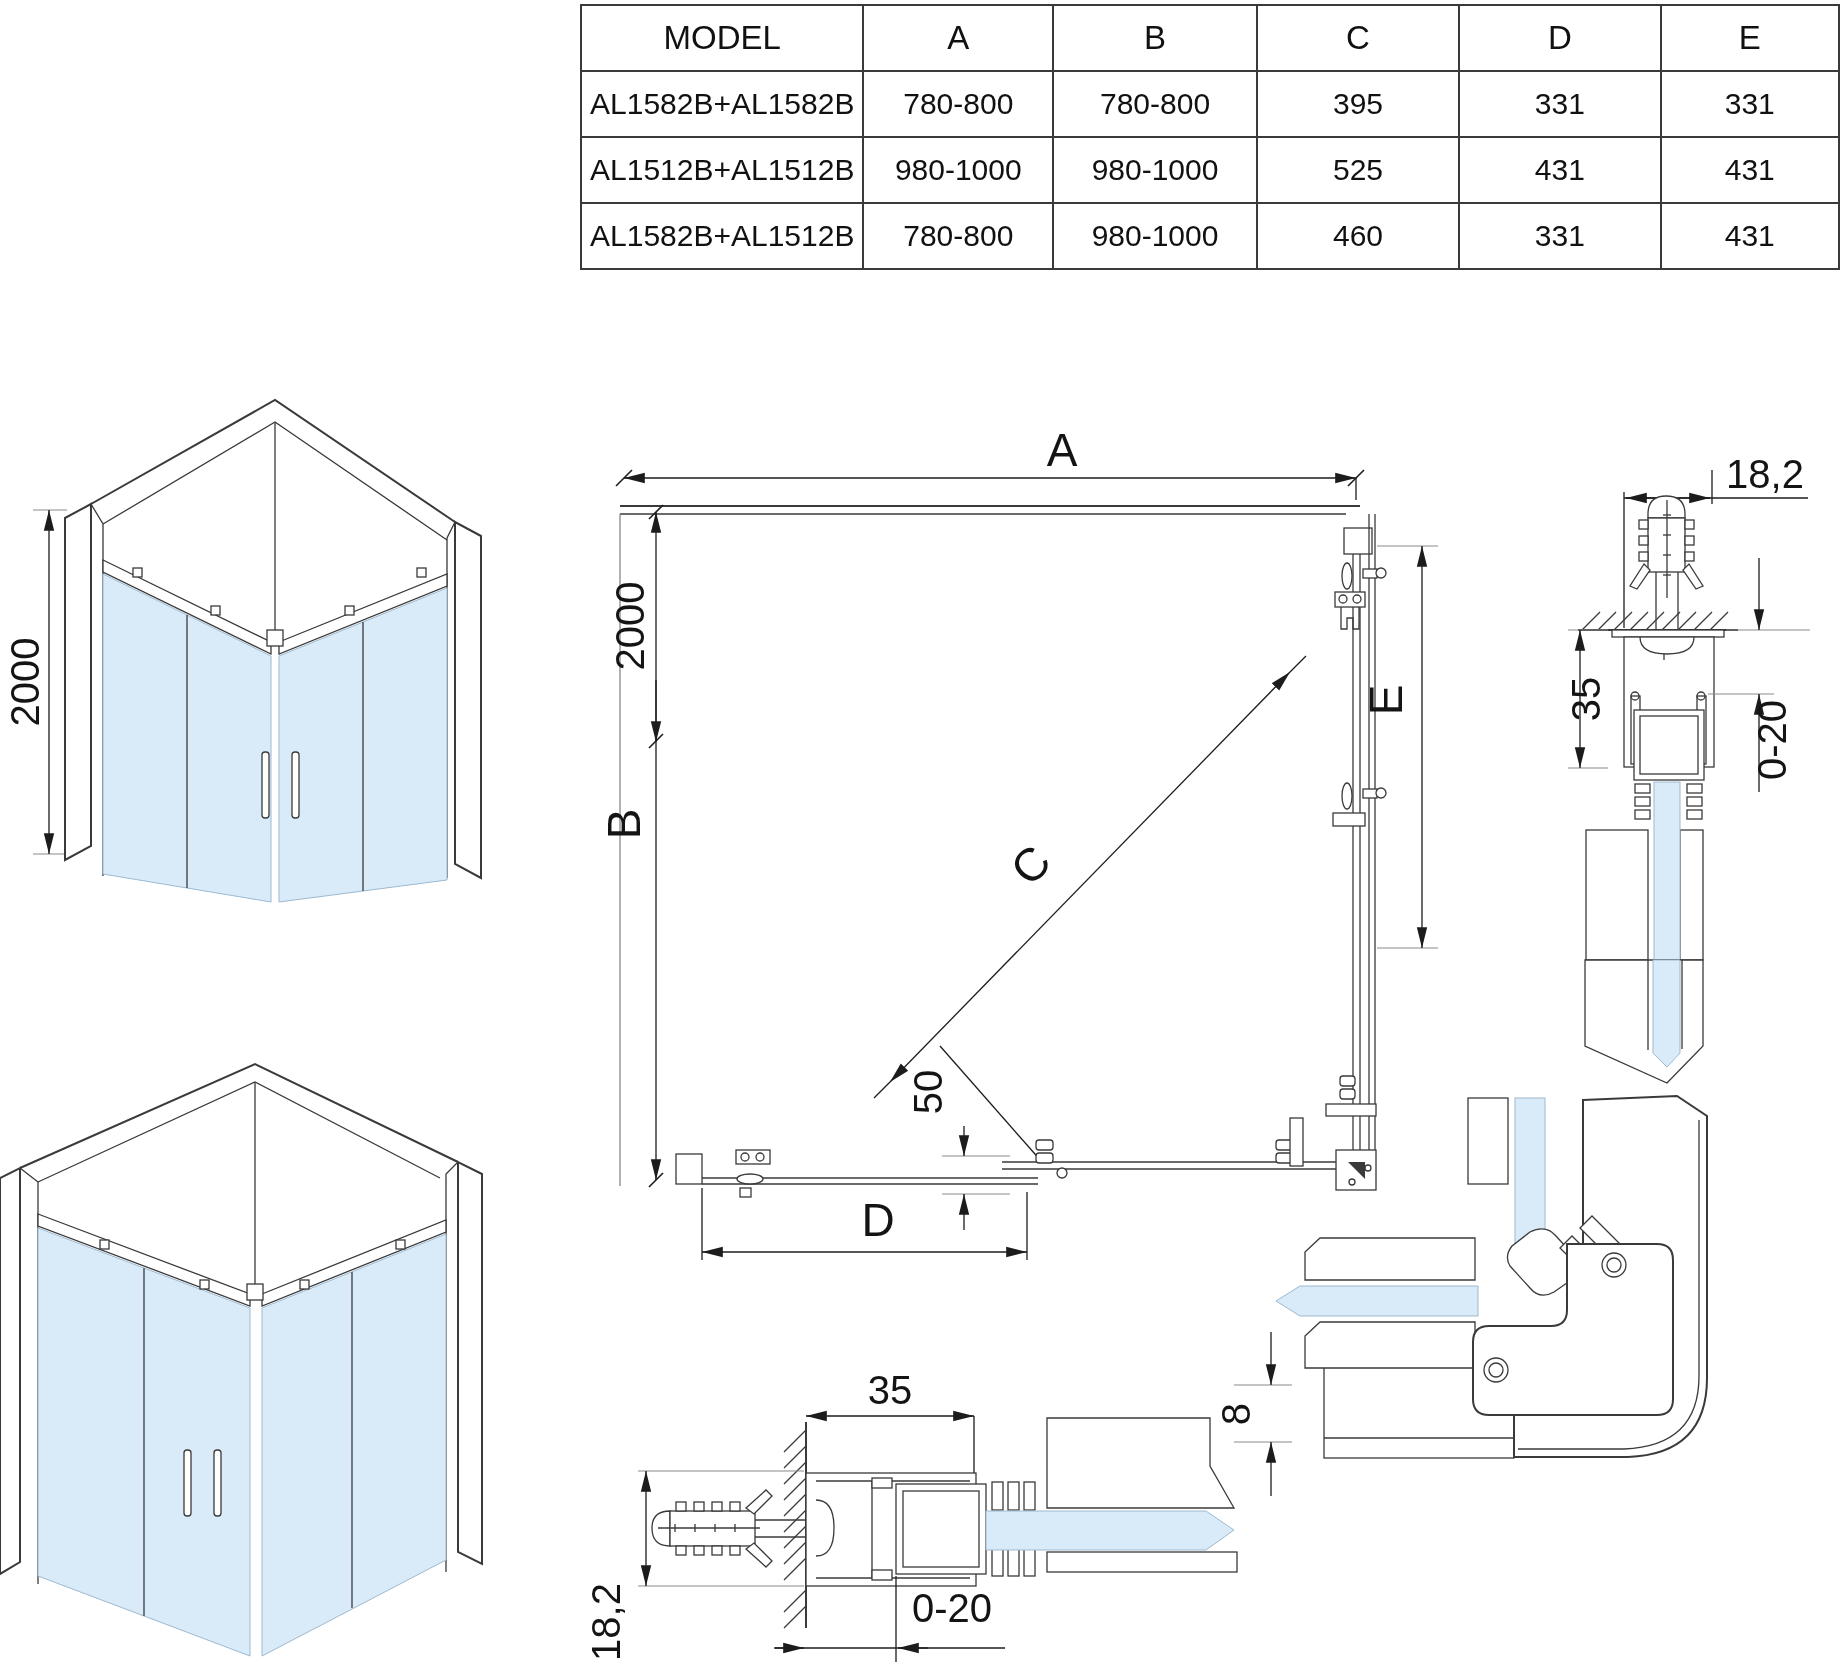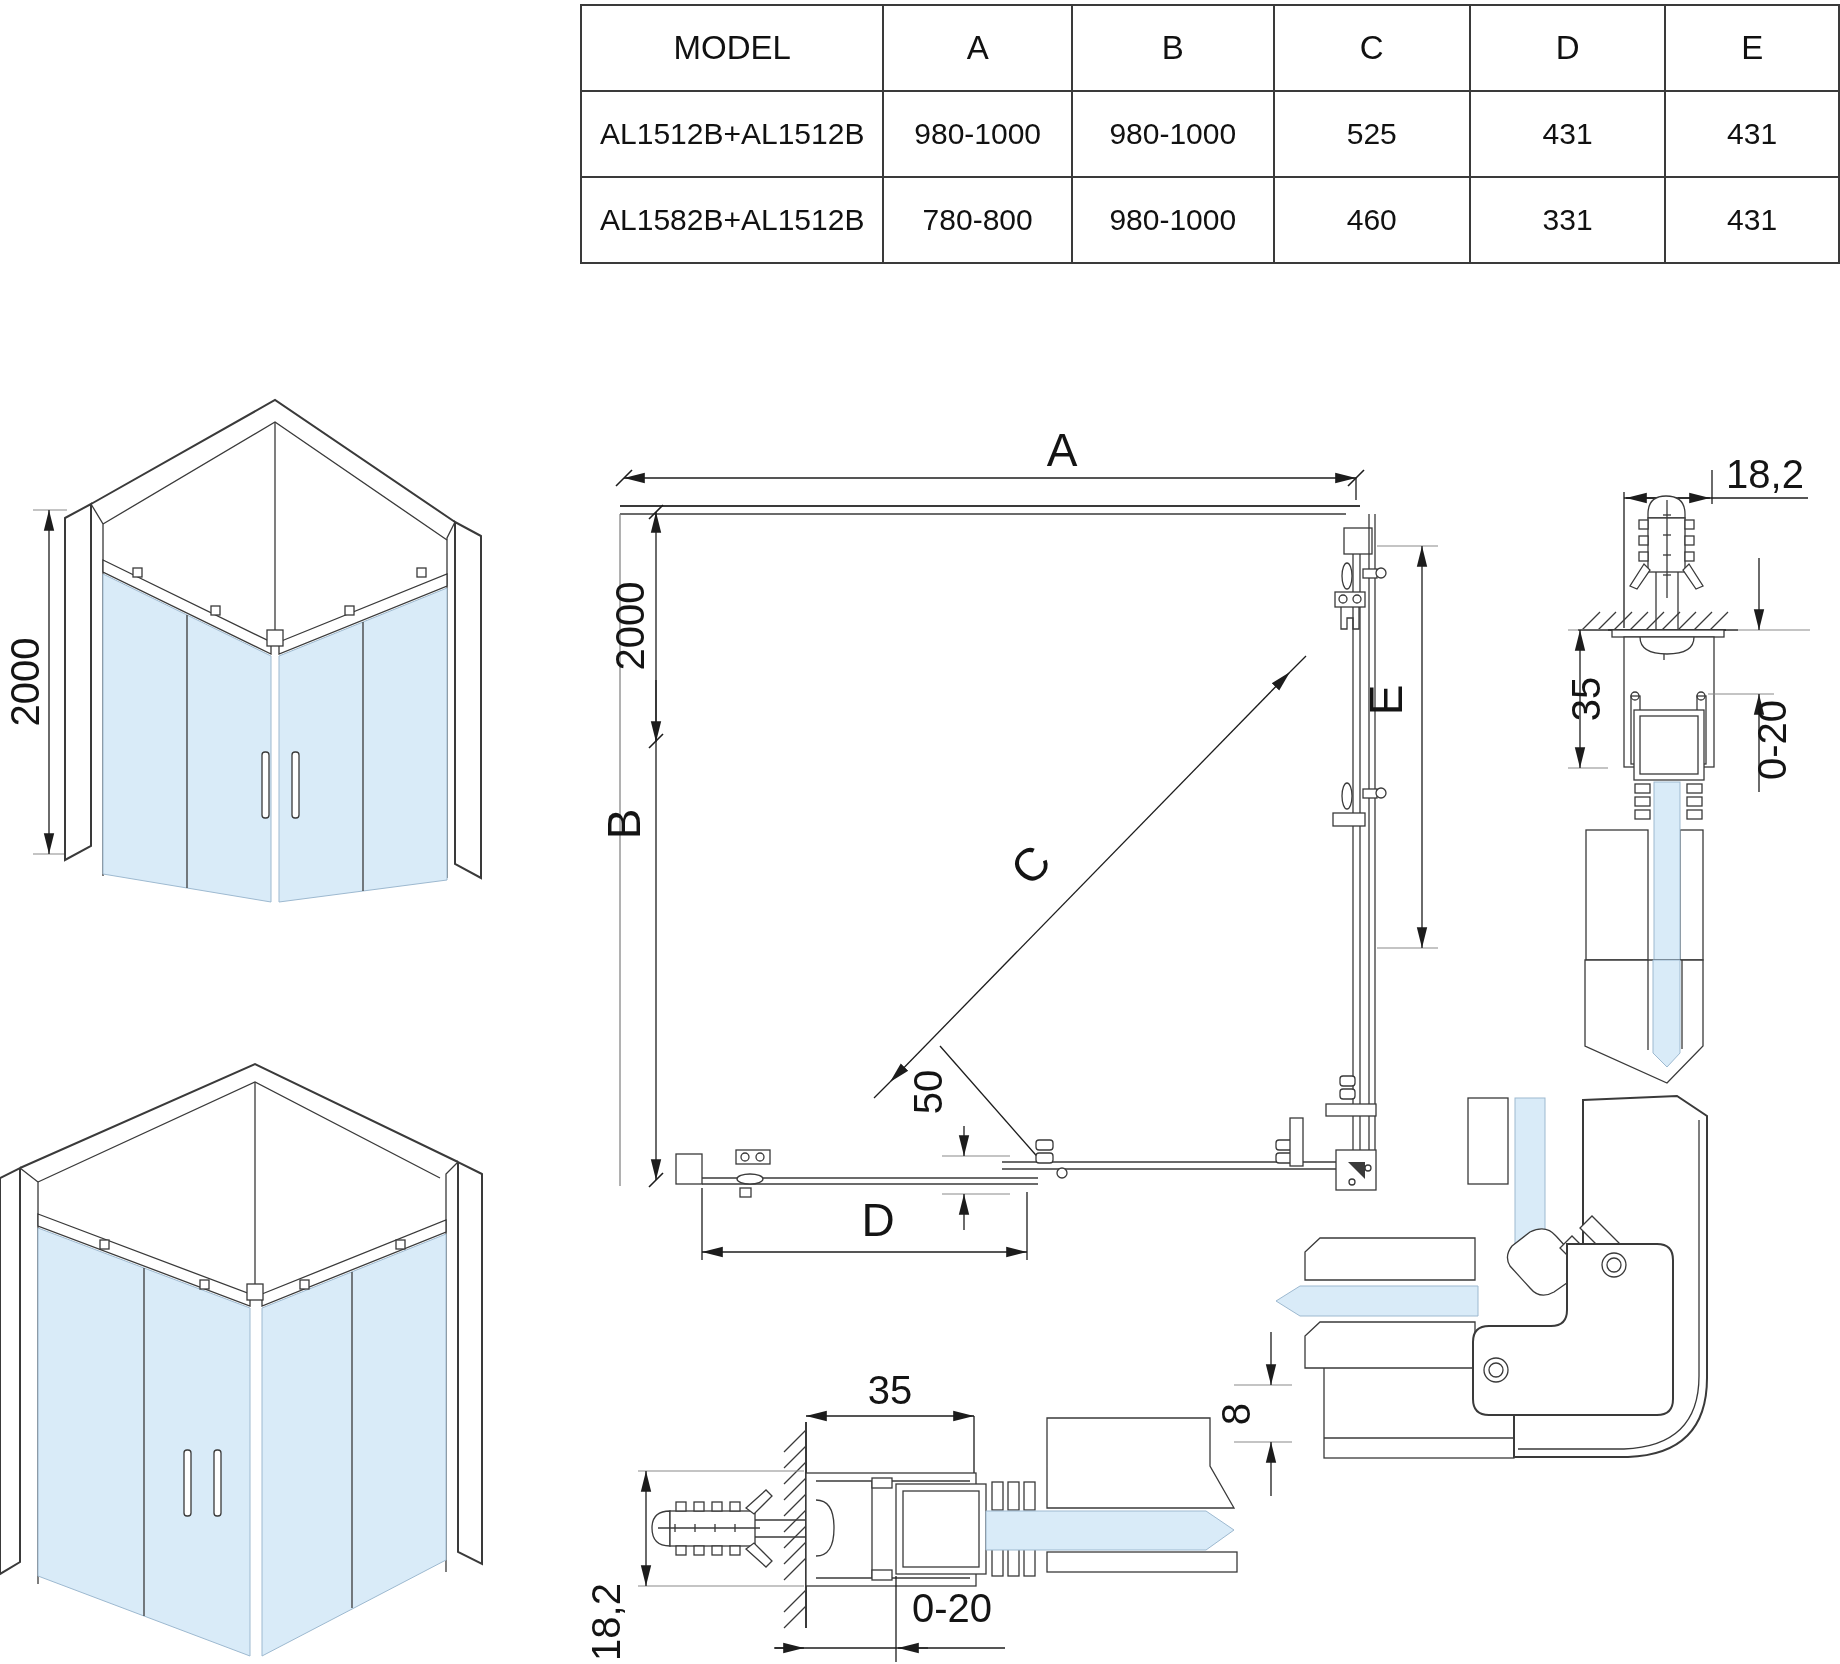--- a/index.html
+++ b/index.html
@@ -2,21 +2,21 @@
 <html><head>
 <meta charset="utf-8">
 <style>
   html,body{margin:0;padding:0}
   body{width:1840px;height:1664px;background:#fff;overflow:hidden;
        font-family:"Liberation Sans",sans-serif;position:relative}
   #canvas{position:absolute;left:0;top:0;width:1840px;height:1664px;background:#fff}
   
   #spec-table{position:absolute;left:580px;top:4px;border-collapse:collapse;table-layout:fixed}
   #spec-table th,#spec-table td{border:2px solid #3a3a3a;text-align:center;vertical-align:middle;
-       font-weight:400;color:#111;height:48px;white-space:nowrap;overflow:hidden;padding:18px}
+       font-weight:400;color:#111;height:48px;white-space:nowrap;overflow:hidden;padding:8px}
   #spec-table th{font-size:33px}
   #spec-table td{font-size:30px}
   
   svg.drw{position:absolute;overflow:visible}
   .ln{stroke:#3a3a3a;stroke-width:2;fill:none}
   .ln2{stroke:#3a3a3a;stroke-width:1.3;fill:none}
   .lgray{stroke:#7d7d7d;stroke-width:1.2;fill:none}
   .wht{fill:#fff;stroke:#3a3a3a;stroke-width:2}
   .wht1{fill:#fff;stroke:#3a3a3a;stroke-width:1.3}
   .gls{fill:#d9ebf8;stroke:#9db9d0;stroke-width:1}
@@ -53,20 +53,28 @@
   <tbody>
         <tr>
     <th>MODEL</th>
     <th>A</th>
     <th>B</th>
     <th>C</th>
     <th>D</th>
     <th>E</th>
   </tr>
   <tr>
+    <td>AL1582B+AL1582B</td>
+    <td>780-800</td>
+    <td>780-800</td>
+    <td>395</td>
+    <td>331</td>
+    <td>331</td>
+  </tr>
+  <tr>
     <td>AL1512B+AL1512B</td>
     <td>980-1000</td>
     <td>980-1000</td>
     <td>525</td>
     <td>431</td>
     <td>431</td>
   </tr>
   <tr>
     <td>AL1582B+AL1512B</td>
     <td>780-800</td>

